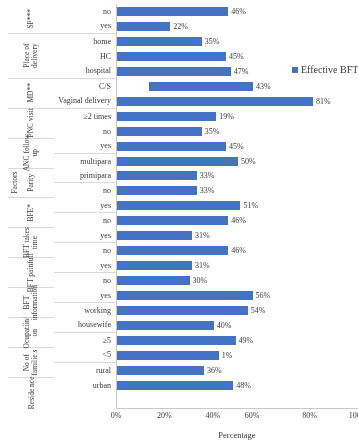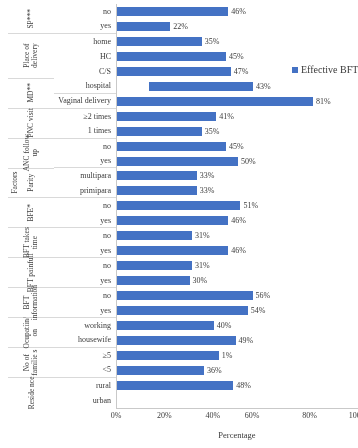--- a/index.html
+++ b/index.html
@@ -135,25 +135,24 @@
         </div>
         <div class="grp-cell" style="height: 29.9259px;">
           <div class="grp-inner">Reside nce</div>
         </div>
       </div>
     <div class="lbl-col" id="lbl-col">
         <div class="lbl-cell" style="height: 14.963px;">no</div>
         <div class="lbl-cell" style="height: 14.963px; border-bottom: 1px solid rgb(217, 217, 217); box-sizing: border-box;">yes</div>
         <div class="lbl-cell" style="height: 14.963px;">home</div>
         <div class="lbl-cell" style="height: 14.963px;">HC</div>
+        <div class="lbl-cell" style="height: 14.963px; border-bottom: 1px solid rgb(217, 217, 217); box-sizing: border-box;">hospital</div>
         <div class="lbl-cell" style="height: 14.963px;">C/S</div>
-        <div class="lbl-cell" style="height: 14.963px; border-bottom: 1px solid rgb(217, 217, 217); box-sizing: border-box;">hospital</div>
         <div class="lbl-cell" style="height: 14.963px; border-bottom: 1px solid rgb(217, 217, 217); box-sizing: border-box;">Vaginal delivery</div>
         <div class="lbl-cell" style="height: 14.963px;">≥2 times</div>
-        <div class="lbl-cell" style="height: 14.963px; border-bottom: 1px solid rgb(217, 217, 217); box-sizing: border-box;">1 times</div>
         <div class="lbl-cell" style="height: 14.963px;">no</div>
         <div class="lbl-cell" style="height: 14.963px; border-bottom: 1px solid rgb(217, 217, 217); box-sizing: border-box;">yes</div>
         <div class="lbl-cell" style="height: 14.963px;">multipara</div>
         <div class="lbl-cell" style="height: 14.963px; border-bottom: 1px solid rgb(217, 217, 217); box-sizing: border-box;">primipara</div>
         <div class="lbl-cell" style="height: 14.963px;">no</div>
         <div class="lbl-cell" style="height: 14.963px; border-bottom: 1px solid rgb(217, 217, 217); box-sizing: border-box;">yes</div>
         <div class="lbl-cell" style="height: 14.963px;">no</div>
         <div class="lbl-cell" style="height: 14.963px; border-bottom: 1px solid rgb(217, 217, 217); box-sizing: border-box;">yes</div>
         <div class="lbl-cell" style="height: 14.963px;">no</div>
         <div class="lbl-cell" style="height: 14.963px; border-bottom: 1px solid rgb(217, 217, 217); box-sizing: border-box;">yes</div>
@@ -192,21 +191,21 @@
       <div class="bar-row" style="height: 14.963px; padding-left: 32px;">
         <div class="bar" style="width: 104.06px; background: rgb(68, 114, 196);"></div>
         <span class="bar-val">43%</span>
       </div>
       <div class="bar-row" style="height: 14.963px;">
         <div class="bar" style="width: 196.02px; background: rgb(68, 114, 196);"></div>
         <span class="bar-val">81%</span>
       </div>
       <div class="bar-row" style="height: 14.963px;">
         <div class="bar" style="width: 99.22px; background: rgb(68, 114, 196);"></div>
-        <span class="bar-val">41%</span>
+        <span class="bar-val">19%</span>
       </div>
       <div class="bar-row" style="height: 14.963px;">
         <div class="bar" style="width: 84.7px; background: rgb(68, 114, 196);"></div>
         <span class="bar-val">35%</span>
       </div>
       <div class="bar-row" style="height: 14.963px;">
         <div class="bar" style="width: 108.9px; background: rgb(68, 114, 196);"></div>
         <span class="bar-val">45%</span>
       </div>
       <div class="bar-row" style="height: 14.963px;">

